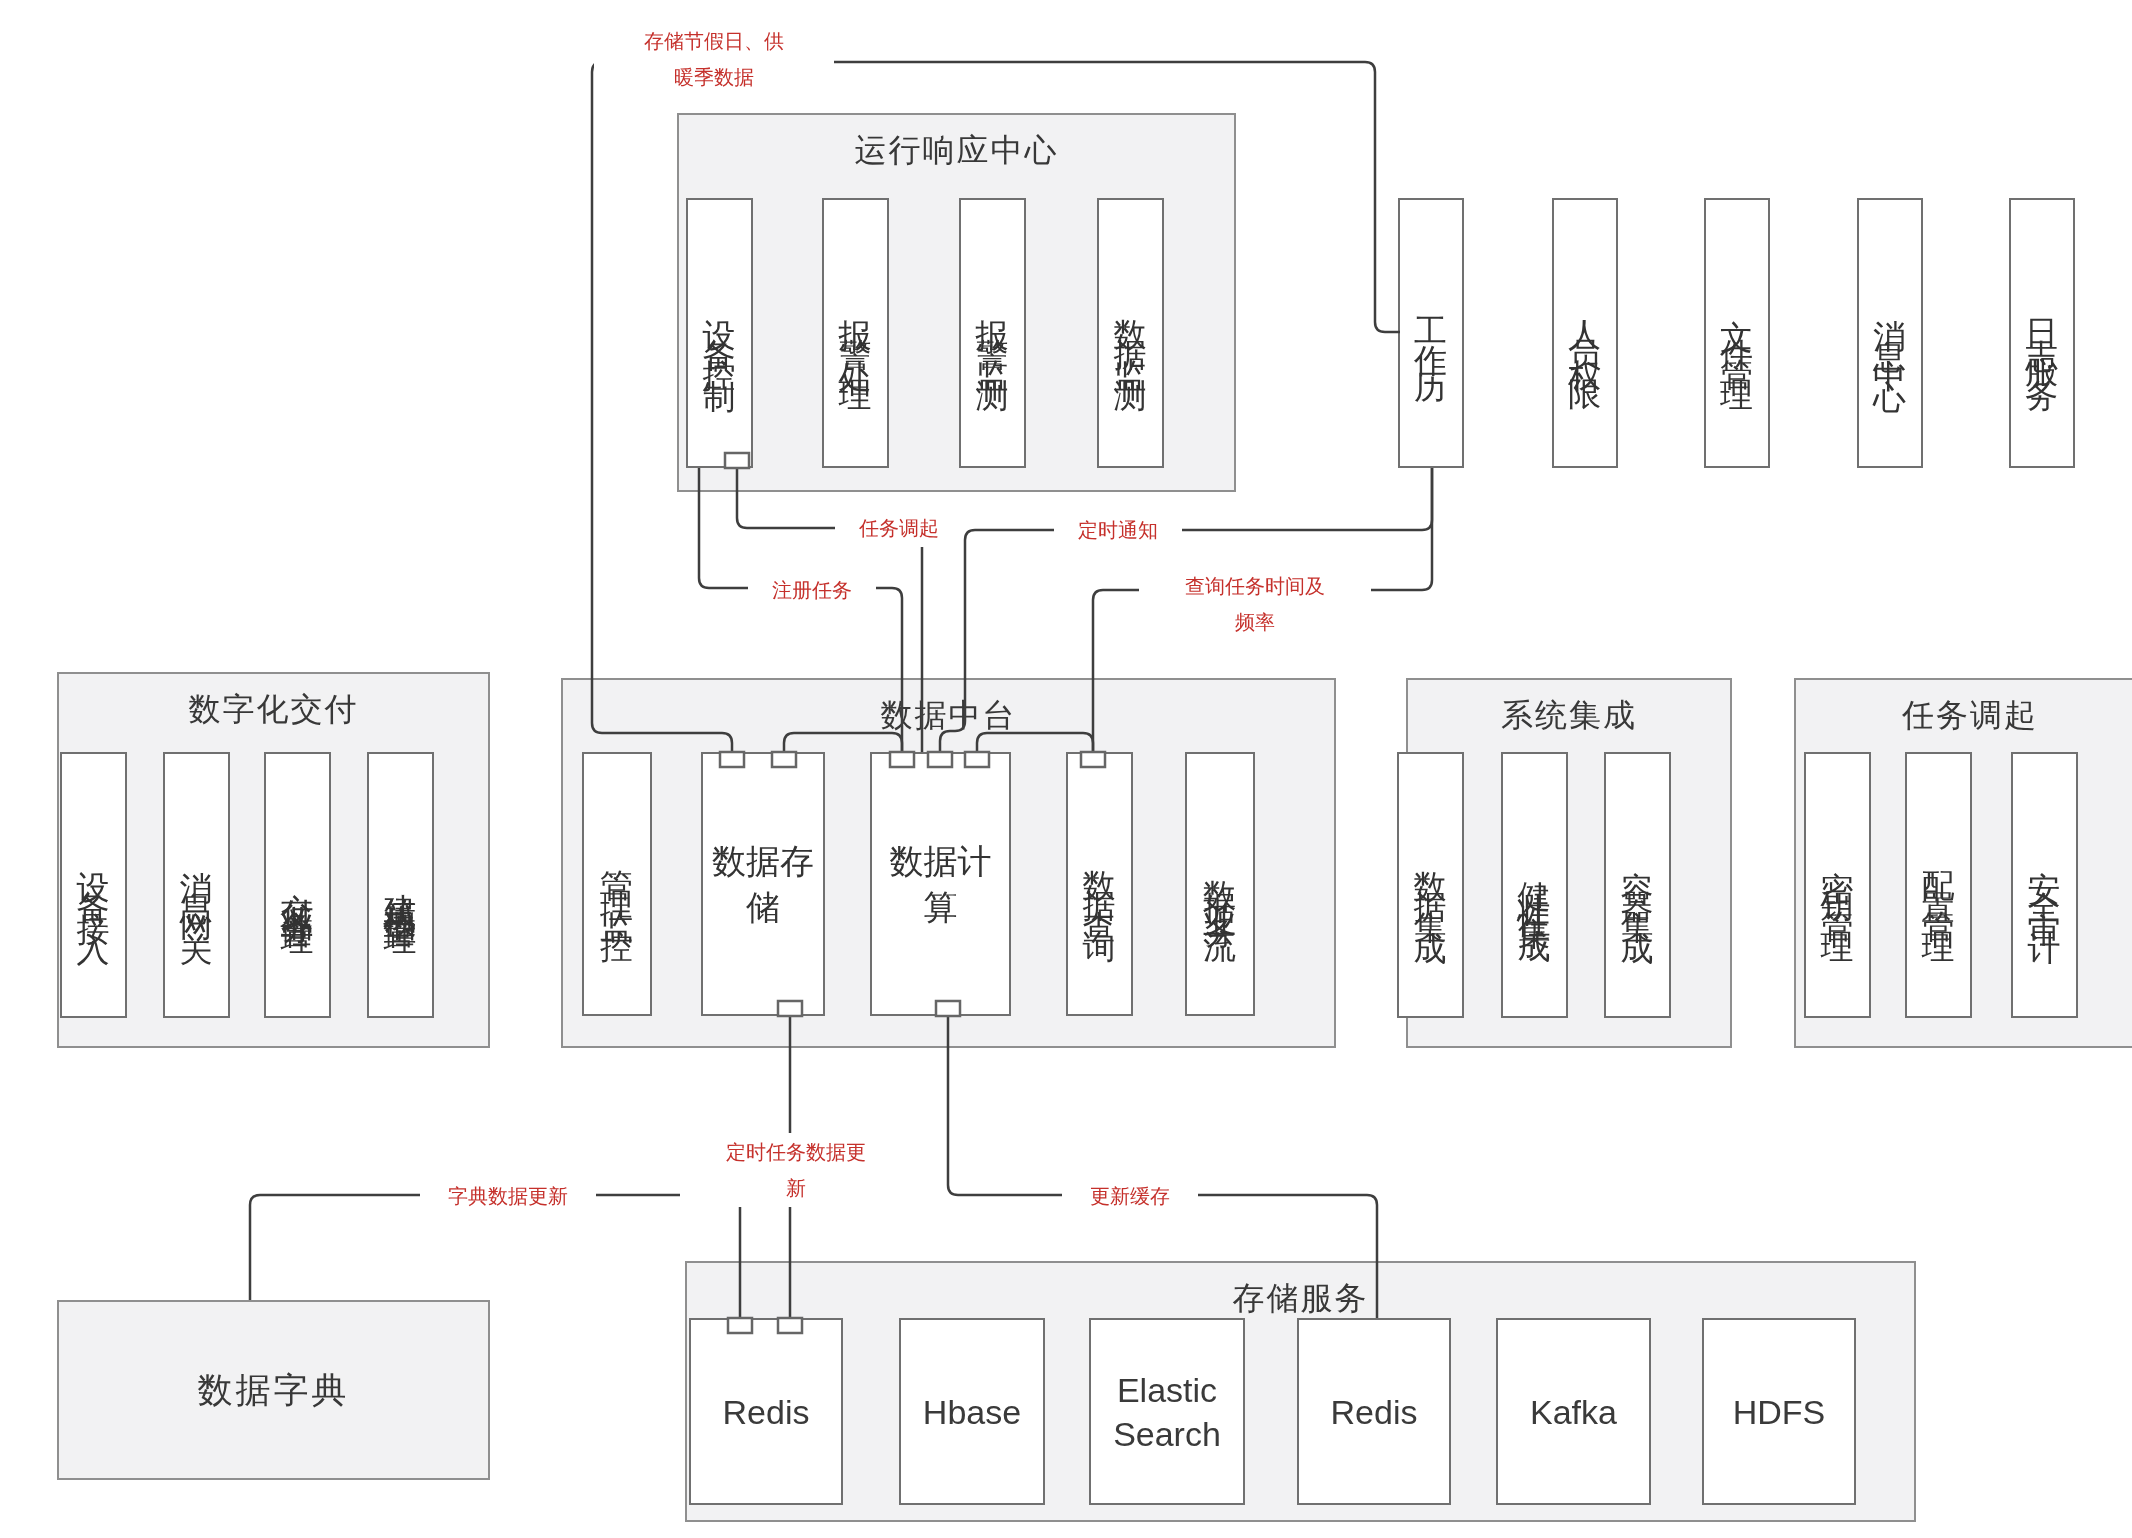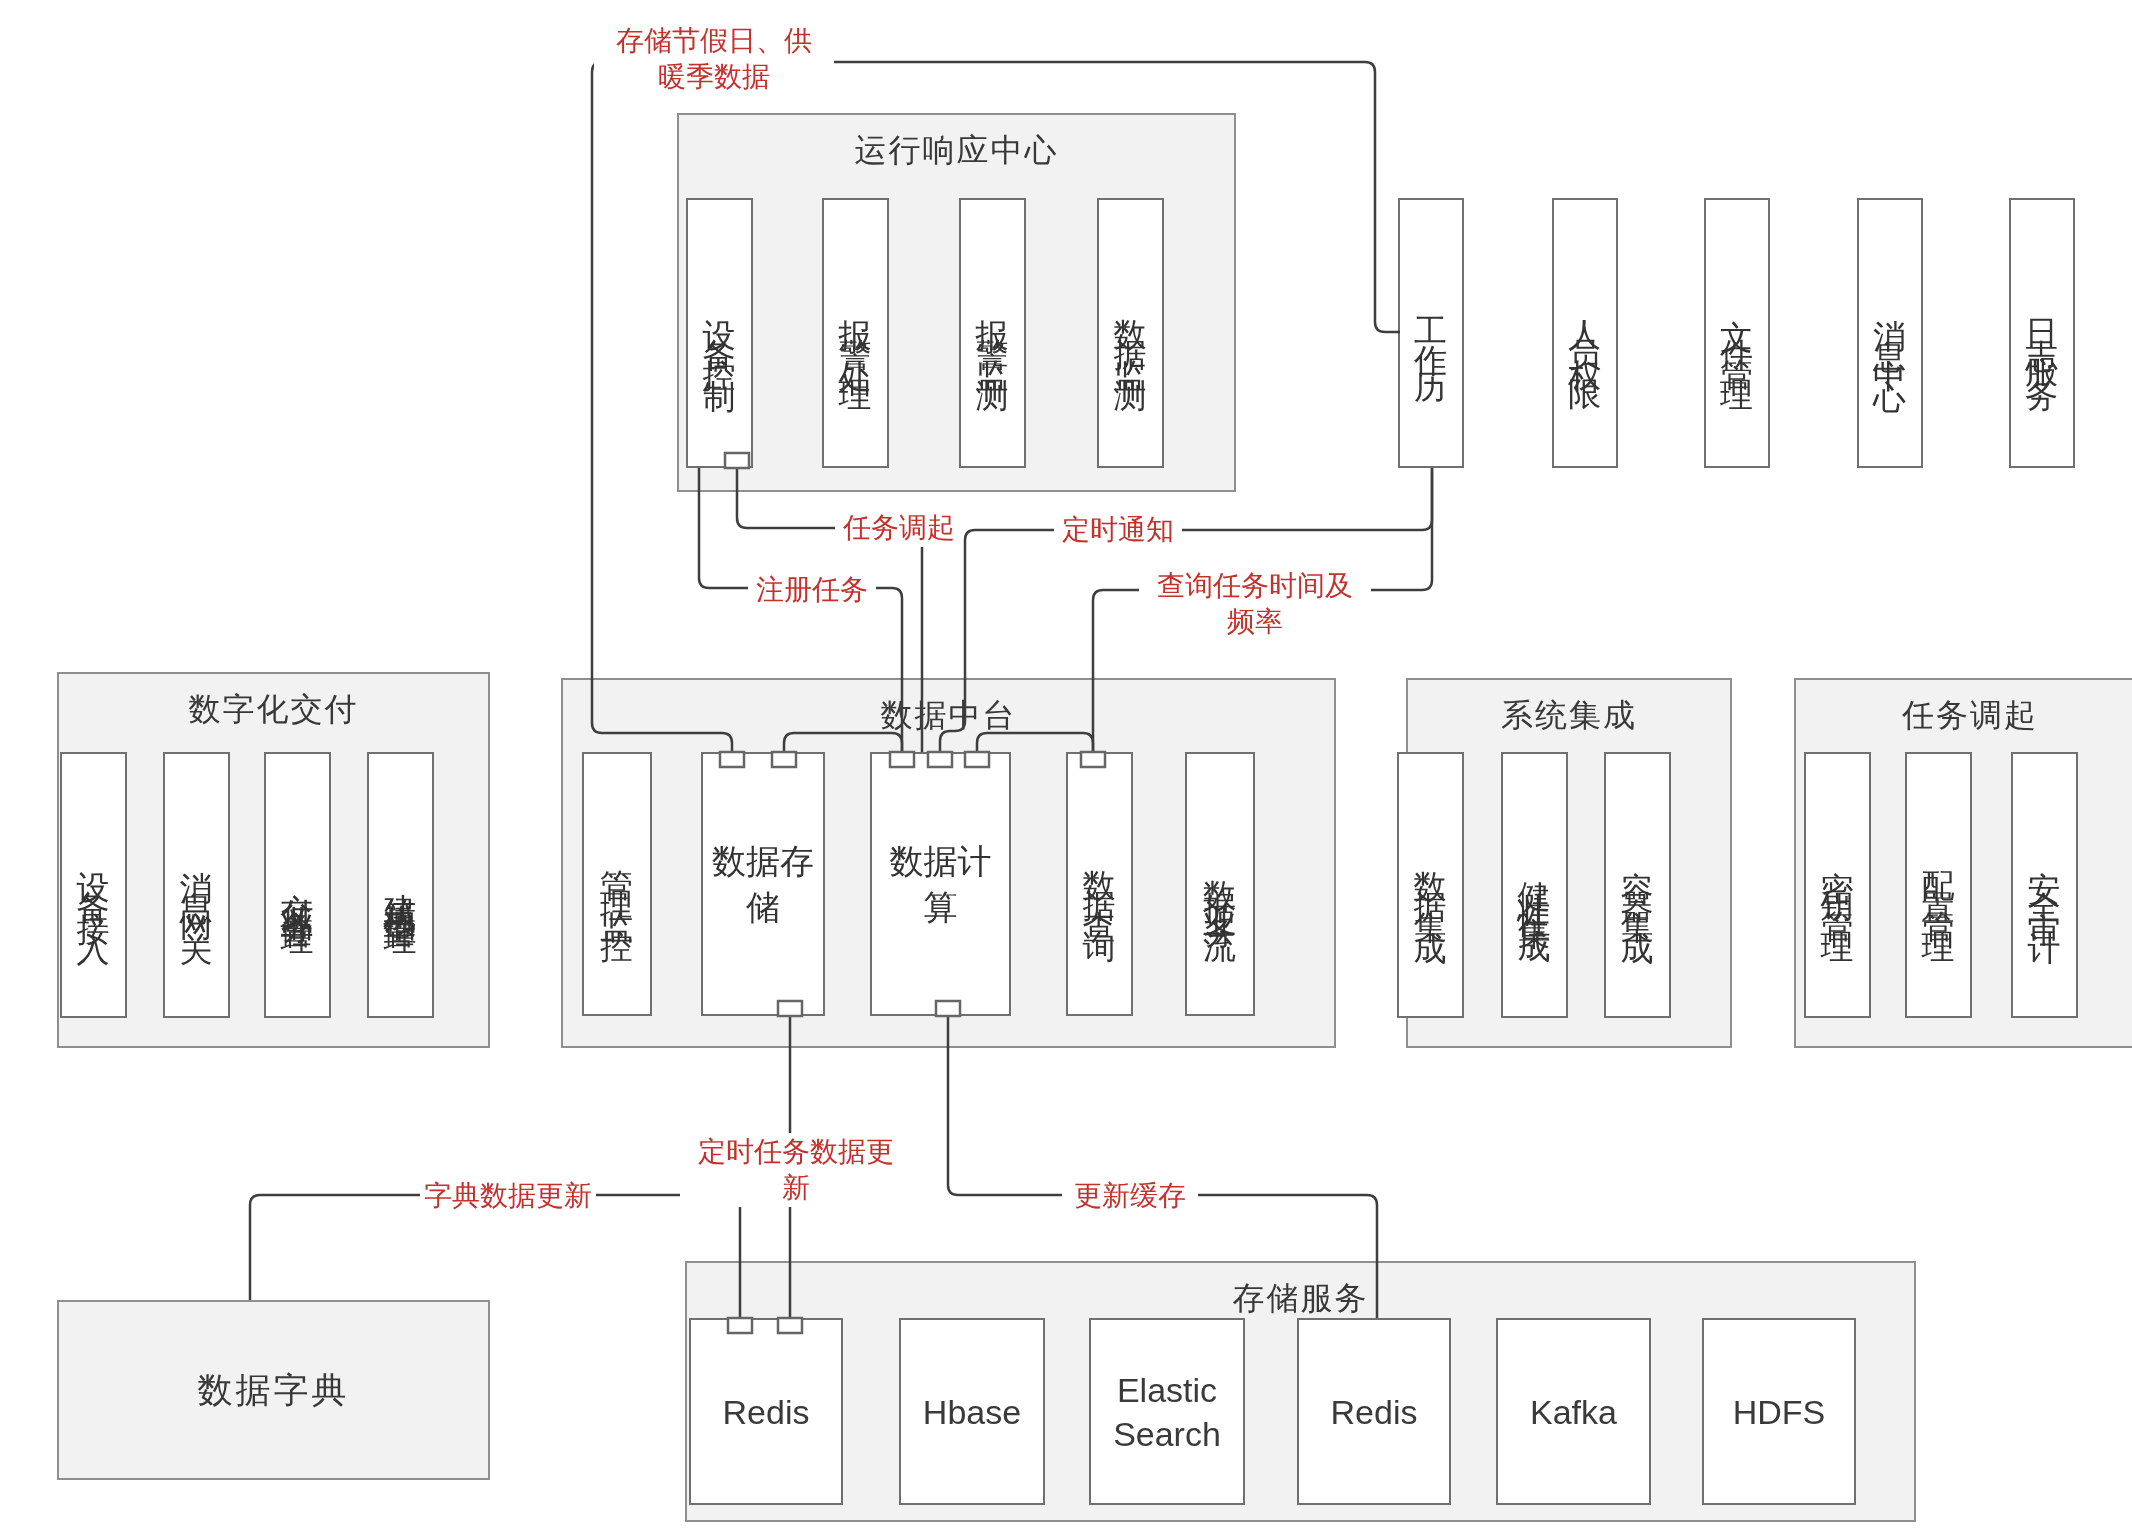--- a/index.html
+++ b/index.html
@@ -22,21 +22,21 @@
     display:flex; align-items:center; justify-content:center; color:#333;
   }
   .vtext{
     writing-mode:vertical-rl; text-orientation:upright; font-size:33px; line-height:1; white-space:nowrap;
   }
   .hnode span{ display:inline-block; width:110px; font-size:34px; line-height:46px; text-align:center; }
   .snode{ font-size:34px; line-height:44px; text-align:center; padding:0 8px; color:#3a3a3a; }
   .dict-label{ font-size:35px; letter-spacing:3px;border-radius:20px; }
   .elabel{
     position:absolute; z-index:6; background:#ffffff; color:var(--red);
-    font-size:28px; line-height:36px; text-align:center; font-weight:500; padding:1px 2px;
+    font-size:20px; line-height:36px; text-align:center; font-weight:500; padding:1px 2px;
   }
   svg.wires{ position:absolute; left:0; top:0; z-index:5; pointer-events:none; }
   svg.wires path{ fill:none; stroke:var(--line); stroke-width:2.5px; }
   svg.wires rect{ fill:#ffffff; stroke:#666666; stroke-width:2.5px; }
 </style>
 </head>
 <body>
 
 <div class="canvas">
 

